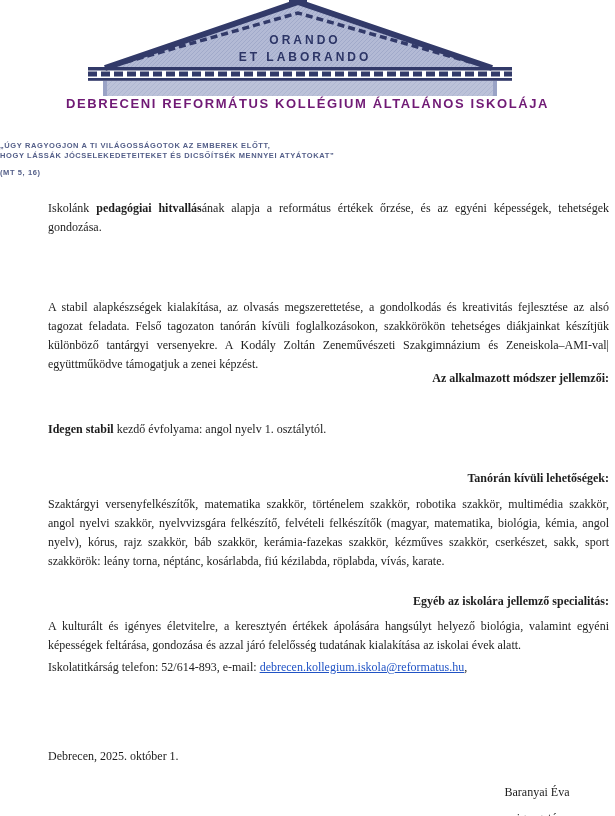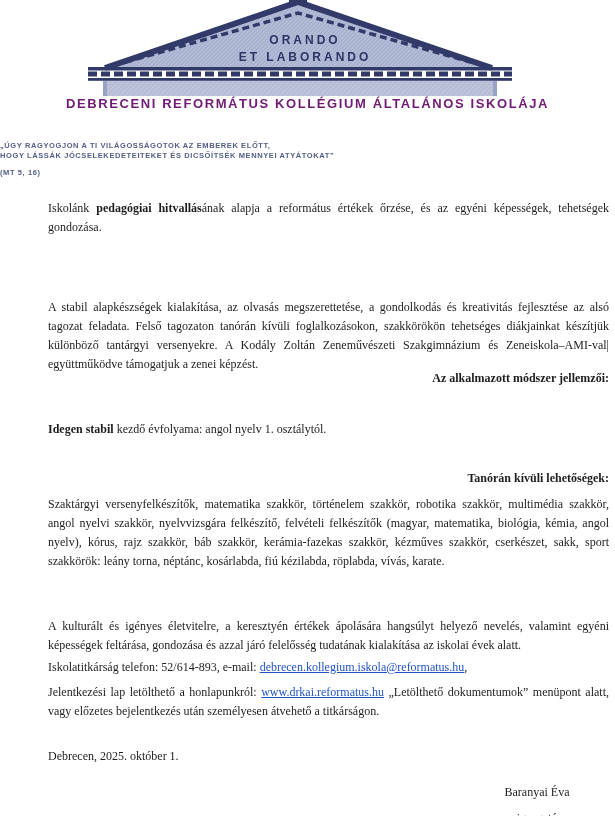--- a/index.html
+++ b/index.html
@@ -87,26 +87,26 @@
 
   <p class="blk hd" style="top:361px">Az alkalmazott módszer jellemzői:</p>
 
 
   <p class="blk" style="top:412px"><b>Idegen stabil</b><span> kezdő évfolyama: angol nyelv 1. osztálytól.</span></p>
 
   <p class="blk hd" style="top:461px">Tanórán kívüli lehetőségek:</p>
 
   <p class="blk" style="top:487px">Szaktárgyi versenyfelkészítők, matematika szakkör, történelem szakkör, robotika szakkör, multimédia szakkör, angol nyelvi szakkör, nyelvvizsgára felkészítő, felvételi felkészítők (magyar, matematika, biológia, kémia, angol nyelv), kórus, rajz szakkör, báb szakkör, kerámia-fazekas szakkör, kézműves szakkör, cserkészet, sakk, sport szakkörök: leány torna, néptánc, kosárlabda, fiú kézilabda, röplabda, vívás, karate.</p>
 
+  <p class="blk hd" style="top:584px">Egyéb az iskolára jellemző specialitás:</p>
 
-  <p class="blk" style="top:609px">A kulturált és igényes életvitelre, a keresztyén értékek ápolására hangsúlyt helyező nevelés, valamint egyéni képességek feltárása, gondozása és azzal járó felelősség tudatának kialakítása az iskolai évek alatt.</p>
+  <p class="blk" style="top:609px">A kulturált és igényes életvitelre, a keresztyén értékek ápolására hangsúlyt helyező biológia, valamint egyéni képességek feltárása, gondozása és azzal járó felelősség tudatának kialakítása az iskolai évek alatt.</p>
 
   <p class="blk" style="top:650px"><span>Iskolatitkárság telefon: 52/614-893, e-mail: </span><a class="doclink">debrecen.kollegium.iskola@reformatus.hu</a><span>,</span></p>
 
-  <p class="blk" style="top:675px"><span>Jelentkezési lap letölthető a honlapunkról: </span><a class="doclink">www.drkai.reformatus.hu</a><span> „Letölthető dokumentumok” menüpont alatt, vagy előzetes bejelentkezés után személyesen átvehető a titkárságon.</span></p>
 
   <p class="blk" style="top:739px">Debrecen, 2025. október 1.</p>
 
   <div class="sig">
     <div>Baranyai Éva</div>
     <div>igazgató</div>
   </div>
 
 </div>
 

